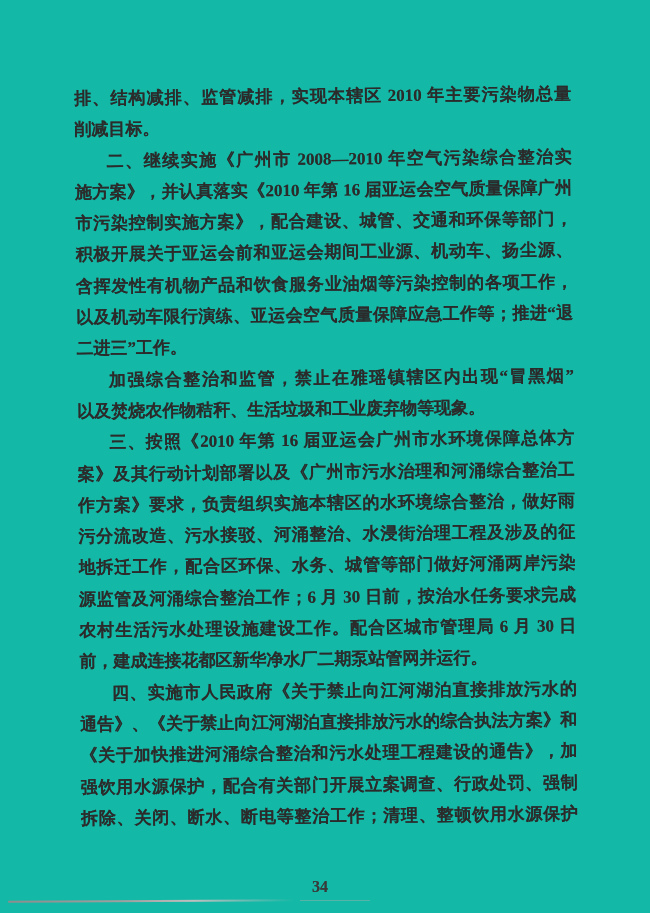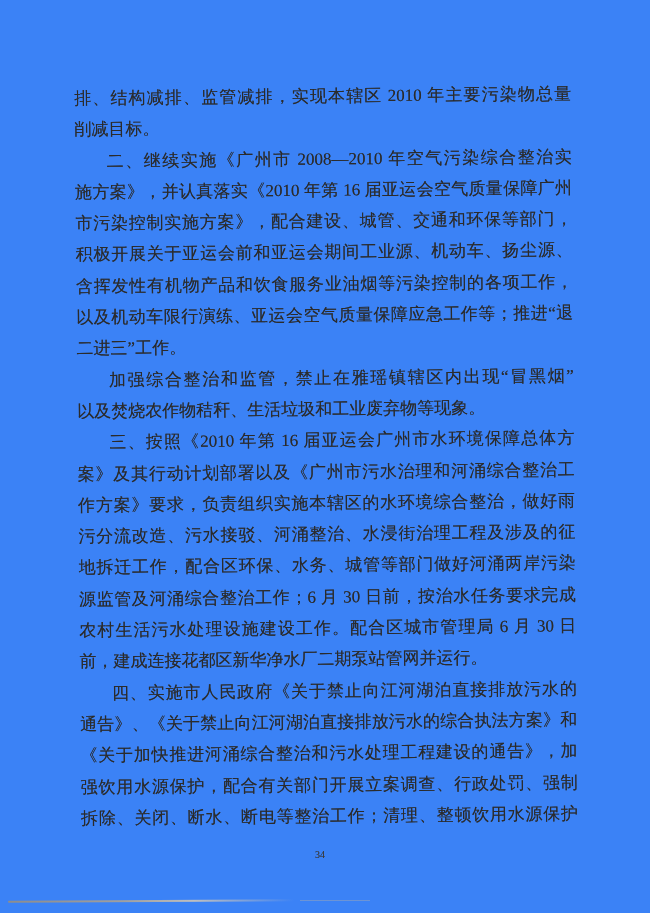--- a/index.html
+++ b/index.html
@@ -9,23 +9,24 @@
   }
   body {
     width: 650px;
     height: 913px;
     overflow: hidden;
   }
   .page {
     position: relative;
     width: 650px;
     height: 913px;
-    background: #3b82f6;
+    background: #14b8a6;
     overflow: hidden;
     font-family: "Liberation Serif", "DejaVu Serif", serif;
+    font-weight: bold;
   }
   .text-block {
     position: absolute;
     left: 74px;
     top: 83px;
     width: 497px;
     transform: rotate(-0.55deg);
     transform-origin: 0 0;
   }
   .line {
@@ -41,25 +42,25 @@
     word-break: keep-all;
   }
   .line.end {
     text-align-last: left;
   }
   .line.indent {
     text-indent: 32px;
   }
   .page-number {
     position: absolute;
-    top: 849px;
+    top: 878px;
     left: 0;
     width: 640px;
     text-align: center;
-    font-size: 10px;
+    font-size: 16px;
     color: #3a3a3a;
     text-shadow: 0 0 0.5px rgba(45,45,45,0.5);
   }
   .scan-streak-main {
     position: absolute;
     top: 900px;
     left: 8px;
     width: 286px;
     height: 2px;
     border-radius: 1px;

